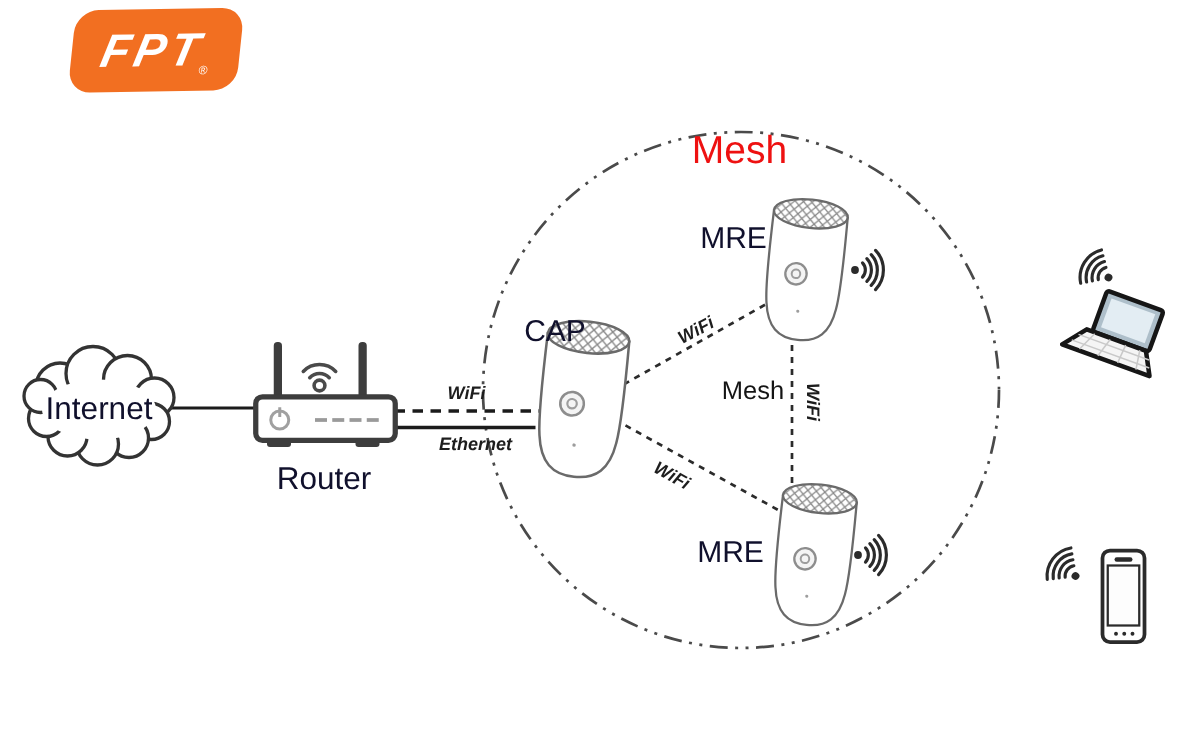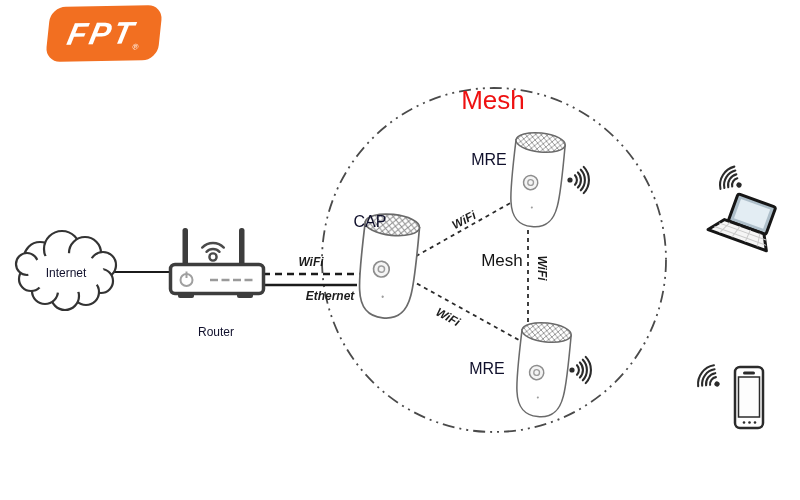--- a/index.html
+++ b/index.html
@@ -19,22 +19,22 @@
     letter-spacing:3px;transform:skewX(-6deg);line-height:1;
   }
   .fpt-logo .fpt-reg{
     color:#ffffff;font-size:8px;align-self:flex-end;margin:0 0 9px -2px;font-style:normal;
   }
   
   .lbl{
     position:absolute;white-space:nowrap;transform:translate(-50%,-50%);
     color:#10102c;font-weight:normal;
   }
-  .lbl.node{font-size:16px;}
-  .lbl.small-node{font-size:12px;}
+  .lbl.node{font-size:20px;}
+  .lbl.small-node{font-size:21px;}
   .lbl.link{
     font-size:12px;font-weight:600;font-style:italic;color:#1d1d1d;
   }
   .lbl.mesh-title{font-size:26px;color:#EE1111;}
   .lbl.mesh-center{font-size:17px;color:#141414;}
   .rot-neg28{transform:translate(-50%,-50%) rotate(-28deg);}
   .rot-pos29{transform:translate(-50%,-50%) rotate(29deg);}
   .rot-90{transform:translate(-50%,-50%) rotate(90deg);}
 </style>
 </head>
@@ -144,27 +144,27 @@
       <circle cx="755" cy="422.5" r="1.3" fill="#2b2b2b"></circle>
     </g>
   </svg>
 
   <div class="fpt-logo">
     <span class="fpt-text">FPT</span>
     <span class="fpt-reg">®</span>
   </div>
 
   <div class="lbl small-node" style="left:66px;top:273px;">Internet</div>
-  <div class="lbl small-node" style="left:216px;top:332px;text-align:right;">Router</div>
+  <div class="lbl small-node" style="left:216px;top:320px;text-align:right;">Router</div>
   <div class="lbl node" style="left:370px;top:222px;">CAP</div>
   <div class="lbl node" style="left:489px;top:160px;">MRE</div>
   <div class="lbl node" style="left:487px;top:369px;">MRE</div>
 
   <div class="lbl mesh-title" style="left:493px;top:100px;">Mesh</div>
   <div class="lbl mesh-center" style="left:502px;top:261px;">Mesh</div>
 
   <div class="lbl link" style="left:311px;top:262px;">WiFi</div>
-  <div class="lbl link" style="left:317px;top:296px;margin-left:13px;">Ethernet</div>
+  <div class="lbl link" style="left:317px;top:296px;">Ethernet</div>
   <div class="lbl link rot-neg28" style="left:464px;top:220px;">WiFi</div>
   <div class="lbl link rot-pos29" style="left:448px;top:317px;">WiFi</div>
   <div class="lbl link rot-90" style="left:542px;top:268px;">WiFi</div>
 
 </div>
 
 </body></html>

